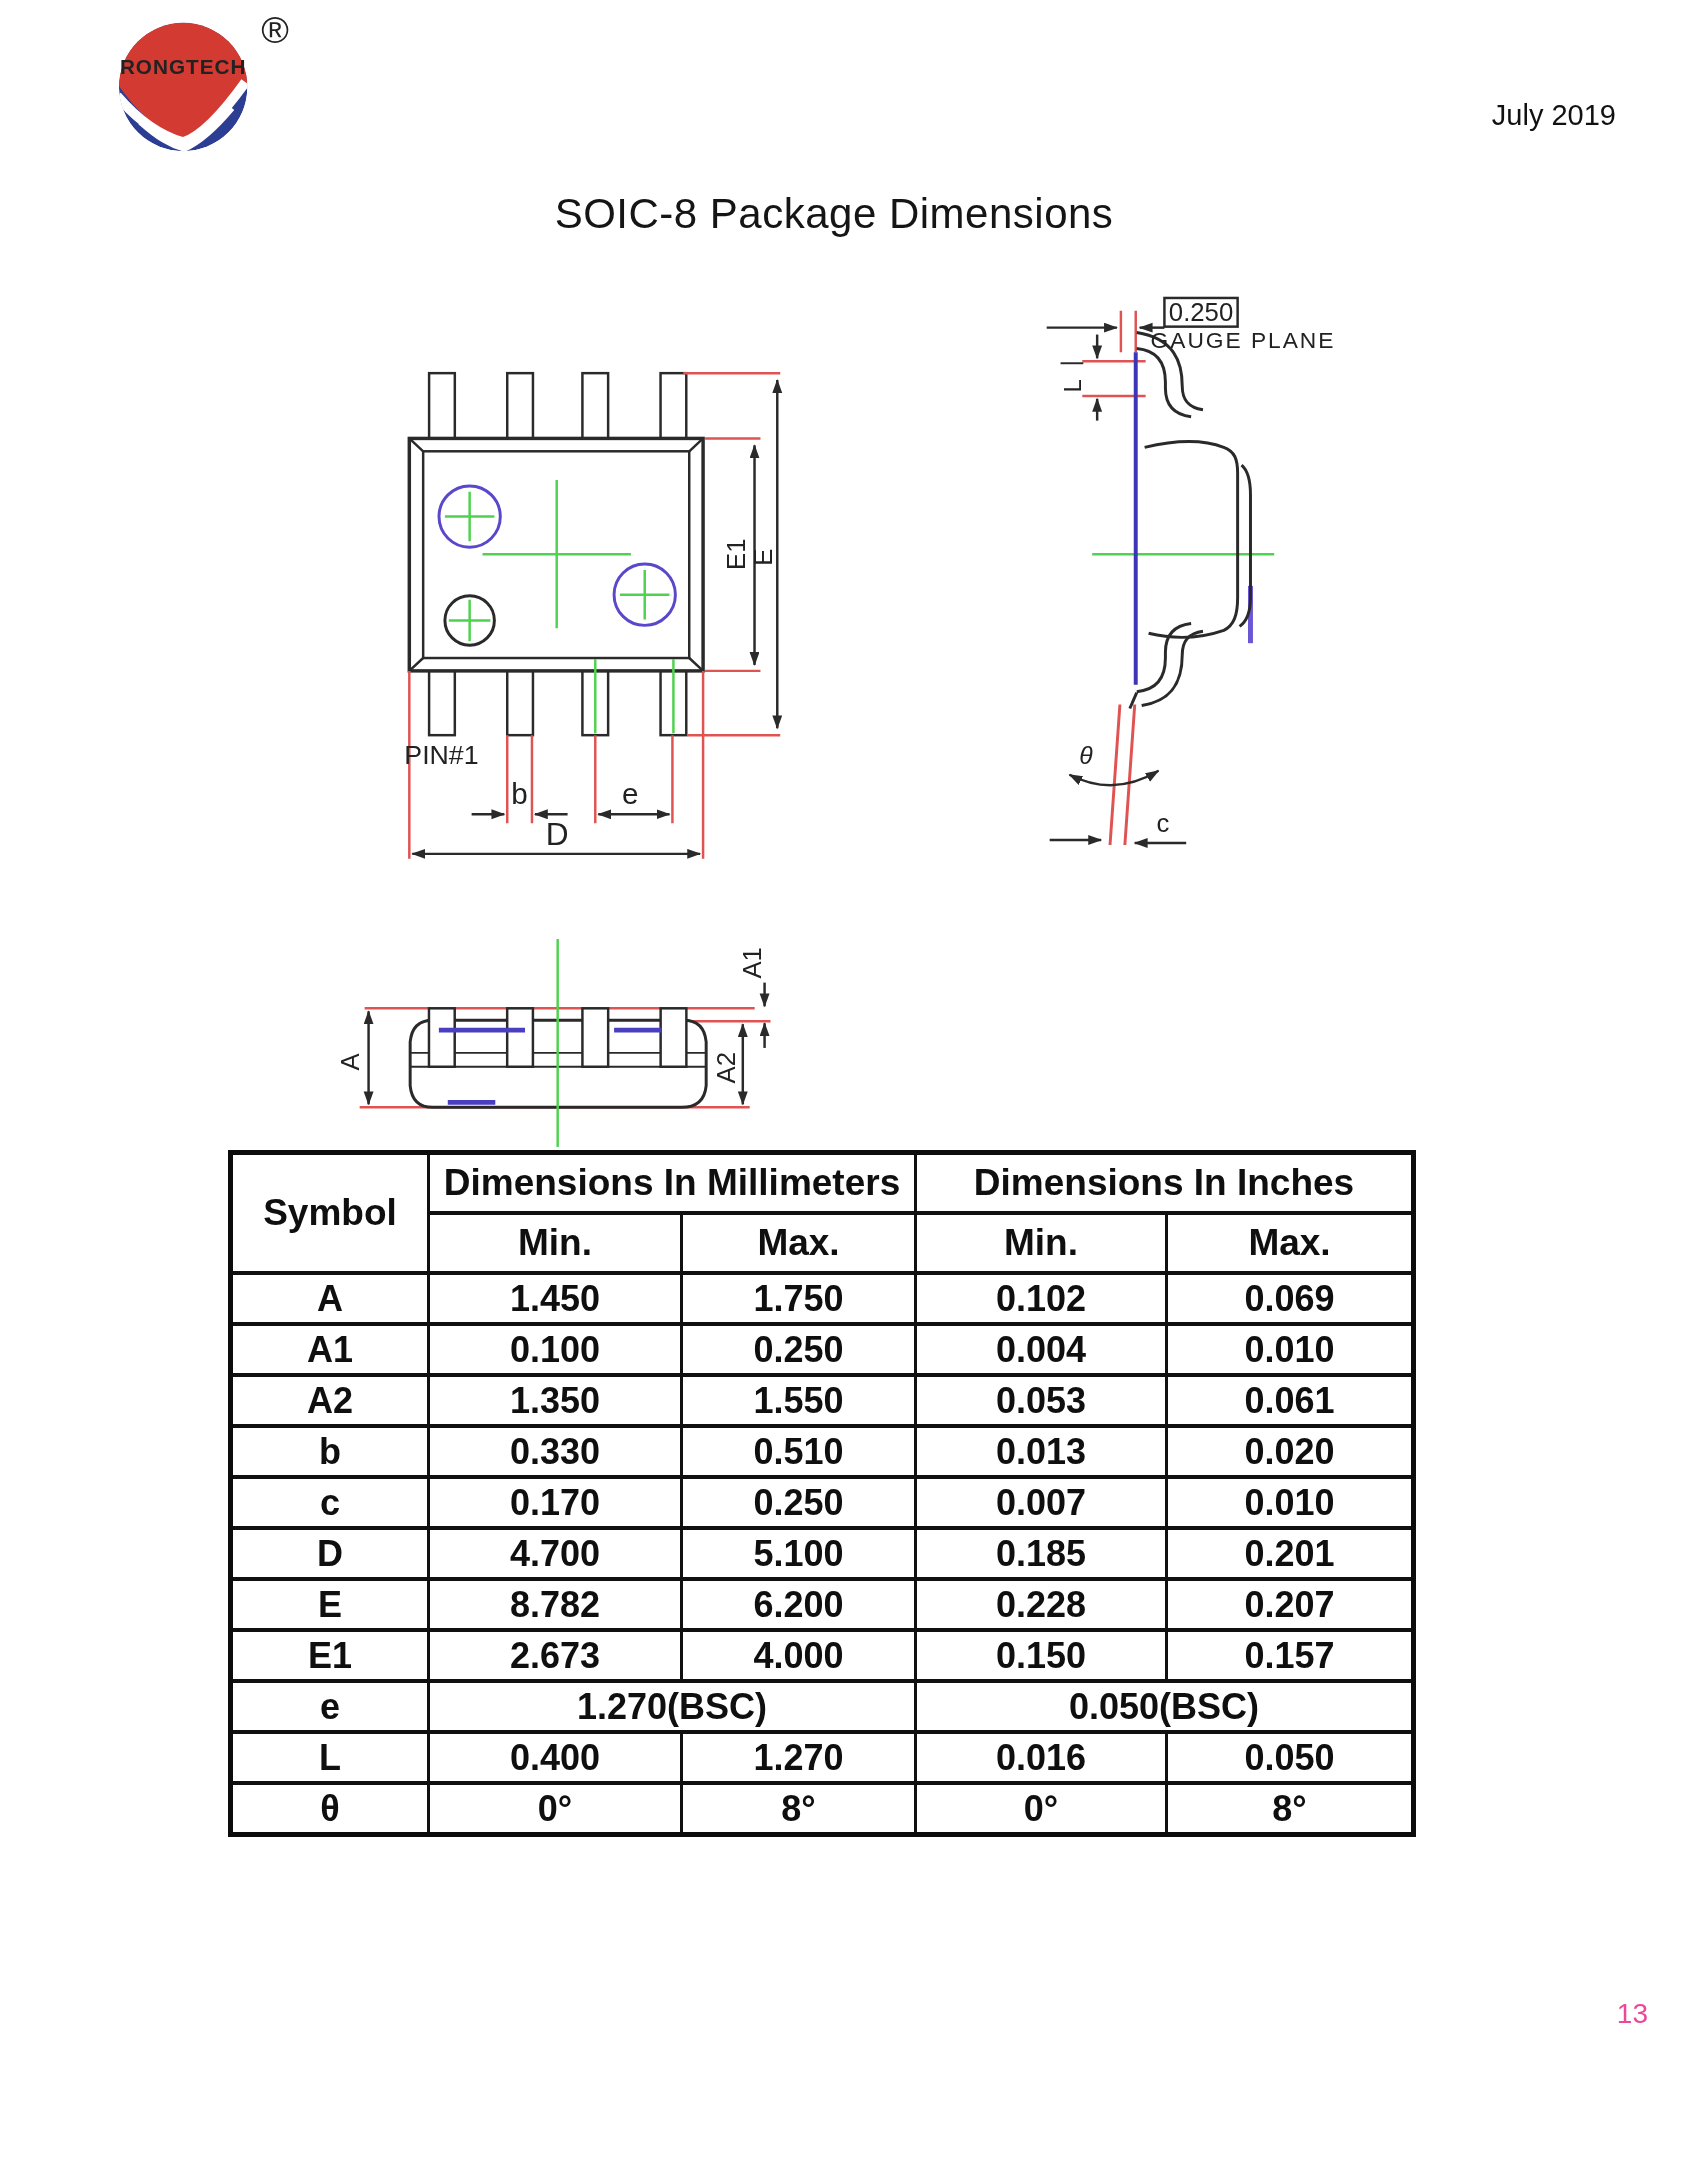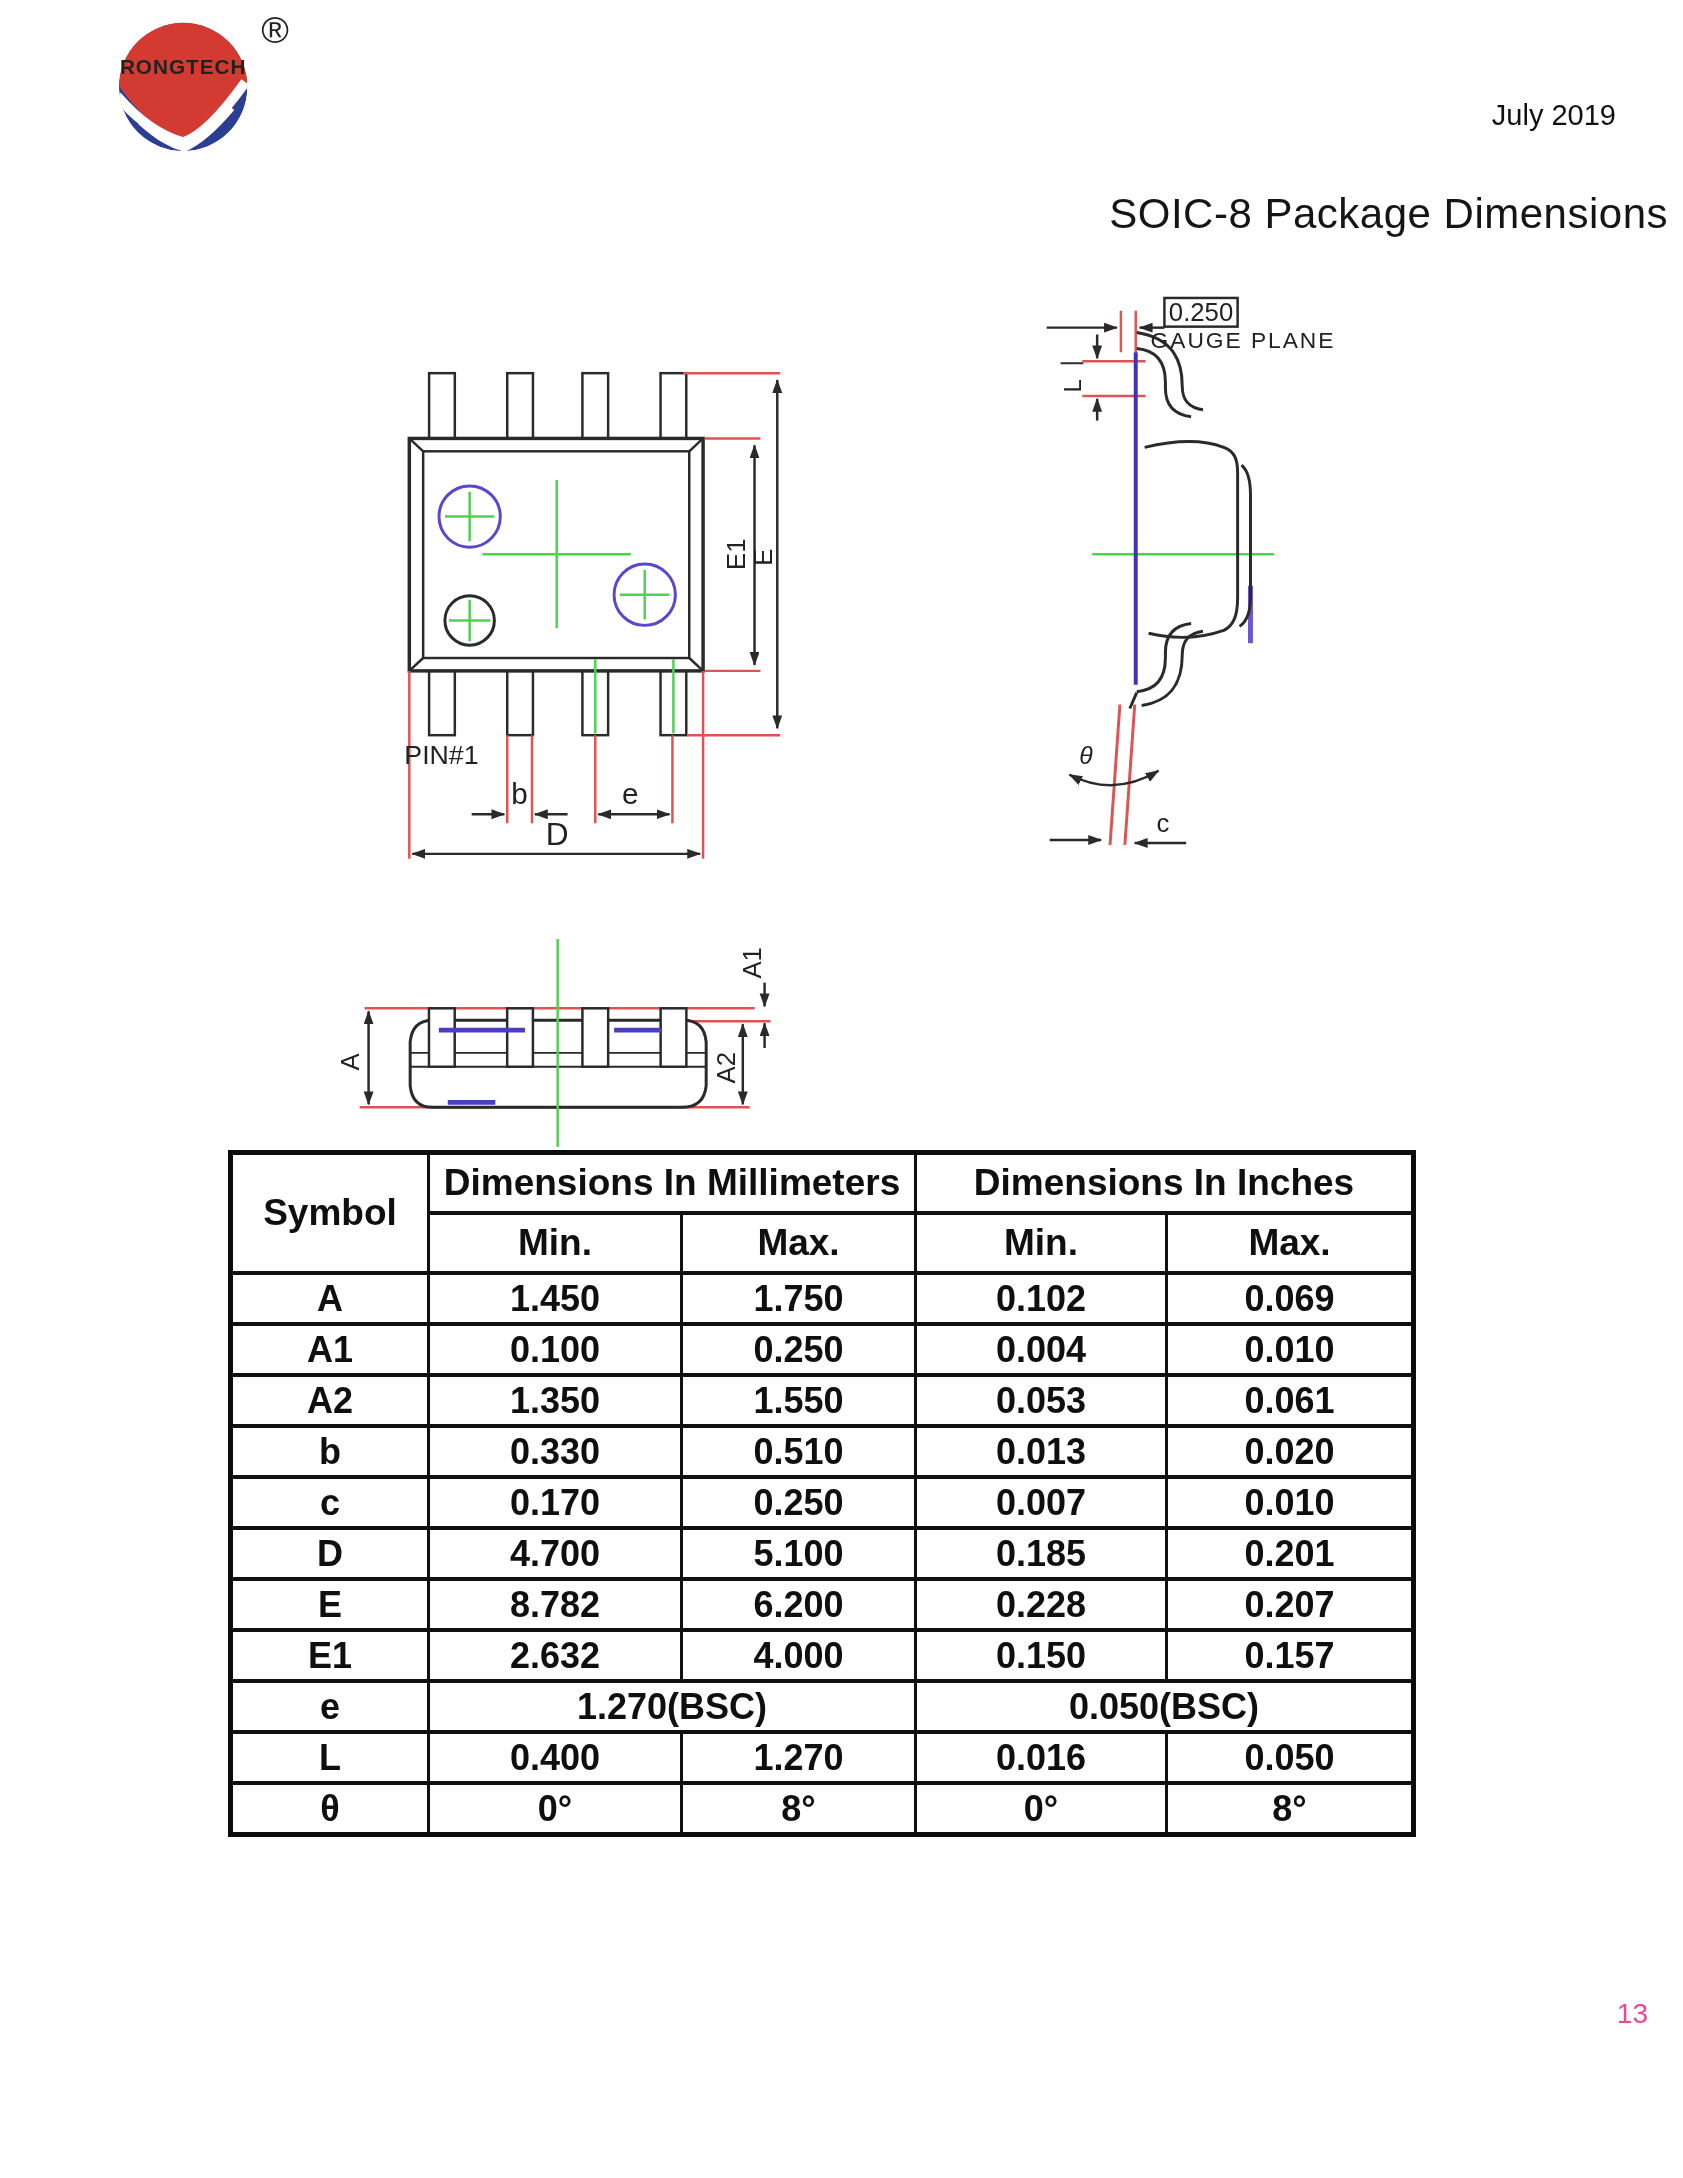--- a/index.html
+++ b/index.html
@@ -7,21 +7,21 @@
     width:1683px; height:2178px; position:relative;
     background:#ffffff; overflow:hidden;
     font-family:"Liberation Sans", sans-serif;
     color:#1a1a1a;
   }
   .abs { position:absolute; }
 
   
   #date-text { left:1329px; top:99px; width:287px; text-align:right;
     font-size:29px; color:#111; }
-  #page-title { left:0; top:190px; width:1668px; text-align:right;
+  #page-title { left:0; top:190px; width:1668px; text-align:center;
     font-size:42px; color:#151515; letter-spacing:0.5px; }
   #page-number { left:0; top:1998px; width:1648px; text-align:right;
     font-size:28px; color:#ec4899; }
 
   
   svg text { font-family:"Liberation Sans", sans-serif; fill:#222; }
   .dwg { position:absolute; overflow:visible; pointer-events:none; }
 
   
   #dim-table-wrap { left:228px; top:1122px; }
@@ -274,21 +274,21 @@
       </tr>
       <tr>
         <td class="symbol">E</td>
         <td>8.782</td>
         <td>6.200</td>
         <td>0.228</td>
         <td>0.207</td>
       </tr>
       <tr>
         <td class="symbol">E1</td>
-        <td>2.632</td>
+        <td>2.673</td>
         <td>4.000</td>
         <td>0.150</td>
         <td>0.157</td>
       </tr>
       <tr>
         <td class="symbol">e</td>
         <td colspan="2">1.270(BSC)</td>
         <td colspan="2">0.050(BSC)</td>
       </tr>
       <tr>

